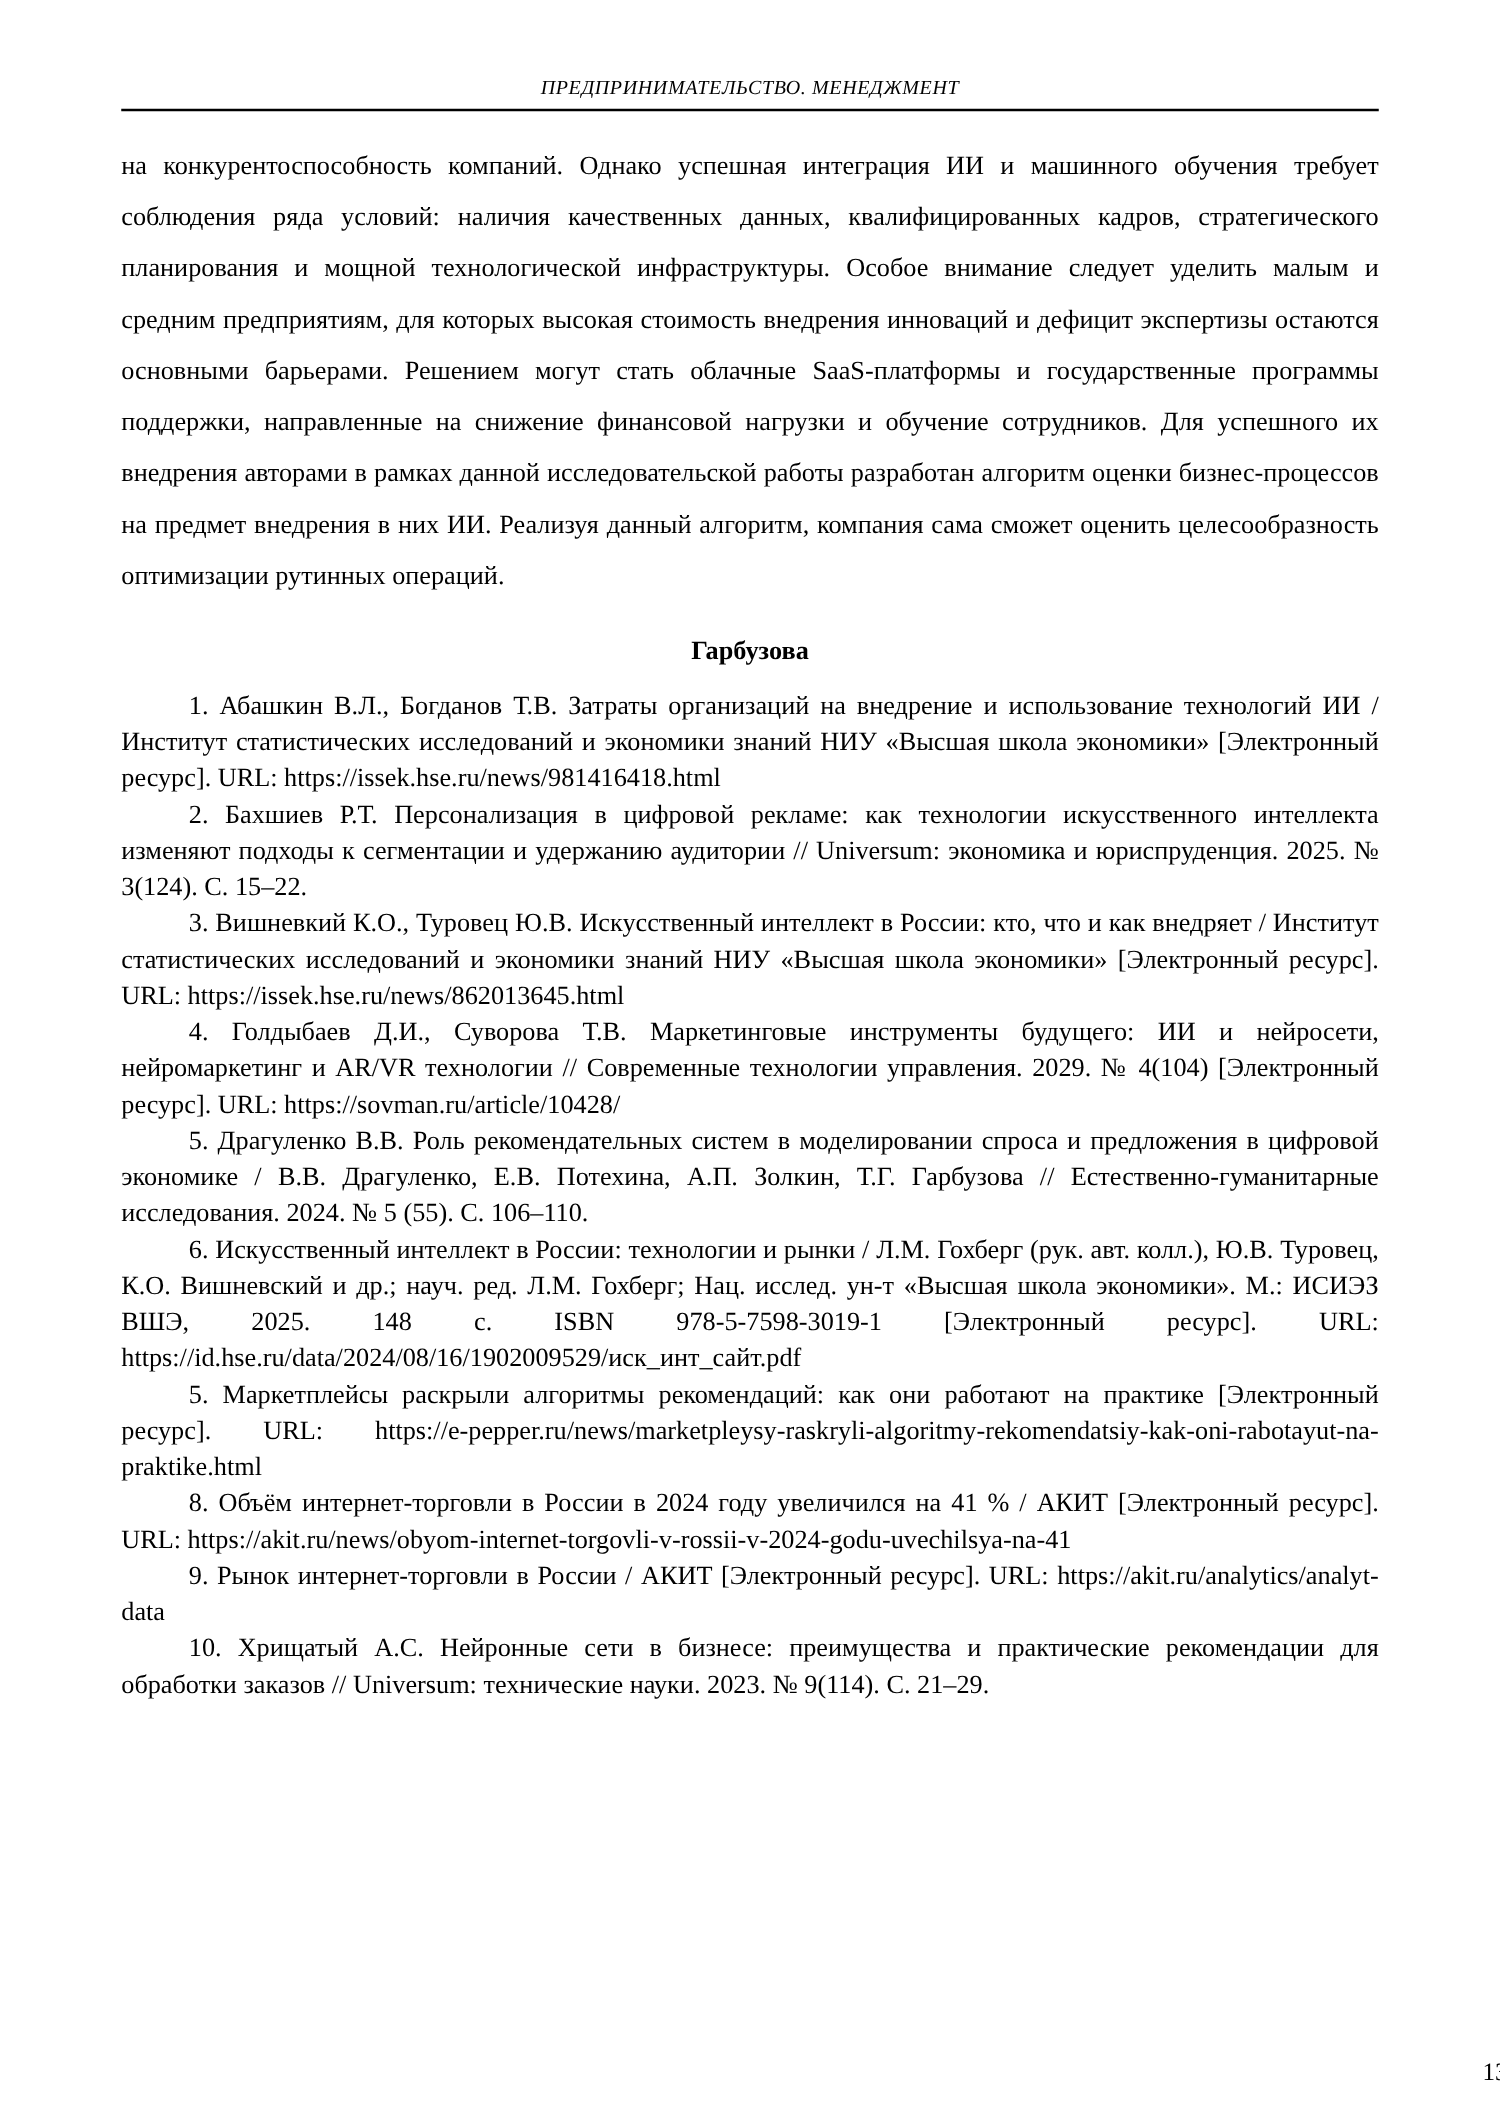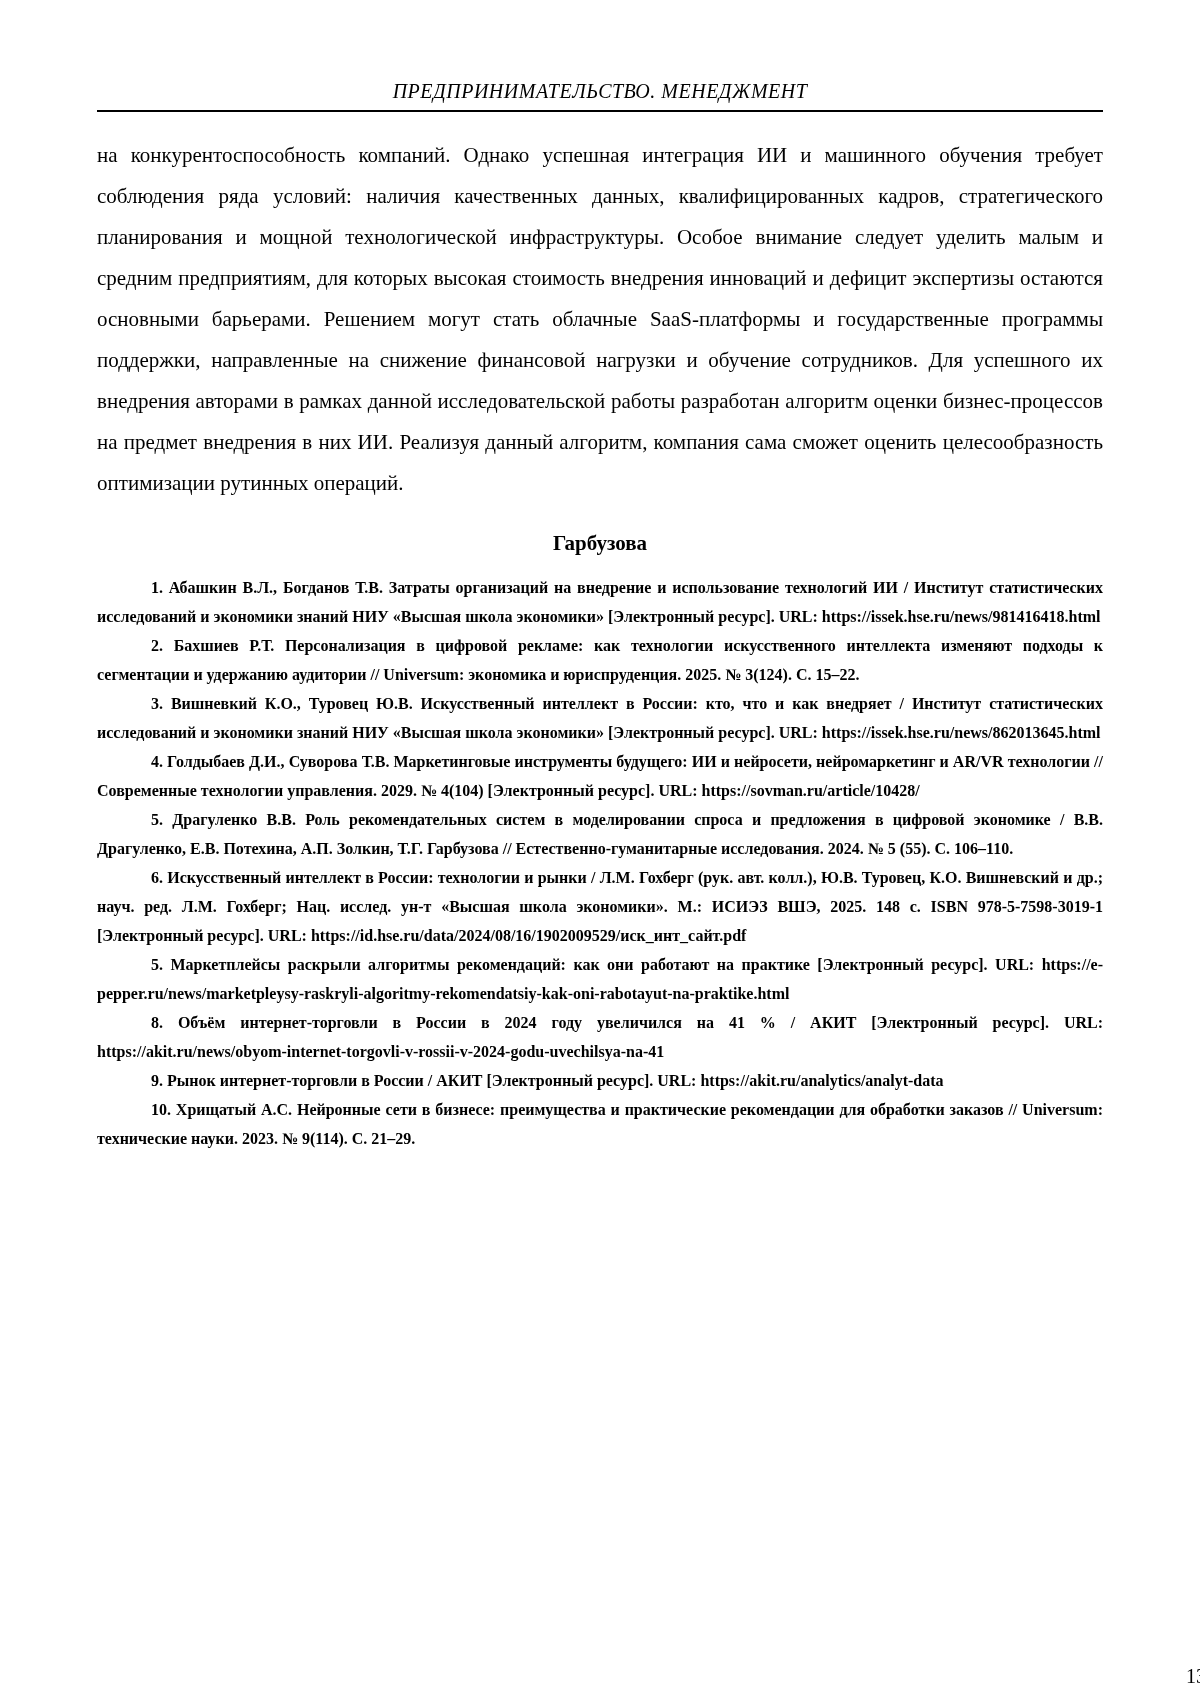--- a/index.html
+++ b/index.html
@@ -17,24 +17,24 @@
   }
   .page {
     width: 100%;
     height: 100%;
     position: relative;
   }
   .content {
     padding: 0 97px;
   }
   .running-head {
-    margin-top: 80px;
+    margin-top: 62px;
     text-align: center;
     font-style: italic;
-    font-size: 20px;
+    font-size: 16px;
     letter-spacing: 0.5px;
   }
   .head-rule {
     height: 0;
     border: none;
     border-top: 2px solid #000000;
     margin: 7px 0 0 0;
   }
   .para {
     margin: 23px 0 0 0;
@@ -46,26 +46,25 @@
     margin: 27px 0 17px 0;
     font-size: 21px;
     font-weight: bold;
     text-align: center;
   }
   .refs {
     margin: 0;
   }
   .ref {
     margin: 0;
-    font-size: 16px;
+    font-size: 21px;
     line-height: 29px;
     text-align: justify;
     text-indent: 54px;
     word-break: break-word;
-    font-weight: bold;
   }
   .page-number {
     position: absolute;
     left: 16px;
     bottom: 90px;
     width: 100%;
     text-align: right;
     font-size: 20px;
   }
 </style>

